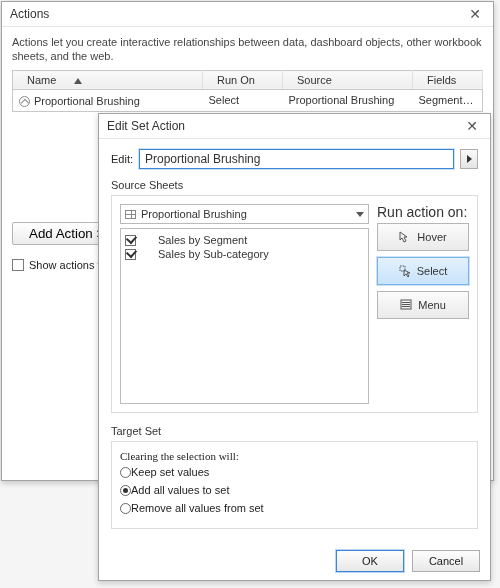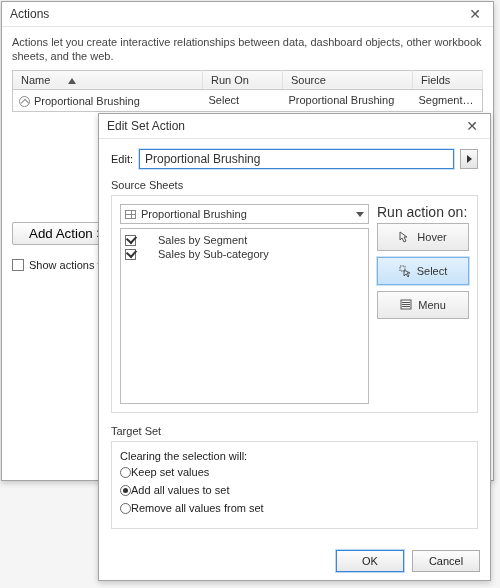--- a/index.html
+++ b/index.html
@@ -38,21 +38,21 @@
   }
   #actions-body { padding:8px 10px; }
   .actions-intro { color:#444; margin-bottom:6px; line-height:1.3; }
   .actions-table {
     width:100%; border-collapse:collapse;
     border:1px solid #c8c8c8;
     background:#fff; table-layout:fixed;
   }
   .actions-table th {
     text-align:left; font-weight:normal; font-size:11px;
-    padding:3px 8px;
+    padding:3px 14px;
     background:linear-gradient(#fafafa,#eeeeee);
     border-bottom:1px solid #c8c8c8;
     border-right:1px solid #e0e0e0;
     color:#333;
   }
   .actions-table td {
     padding:4px 6px; color:#333; border-top:1px solid #f0f0f0;
     white-space:nowrap; overflow:hidden; text-overflow:ellipsis;
   }
   .row-glyph { display:inline-block; width:11px; height:11px; margin-right:4px;
@@ -114,21 +114,21 @@
   }
   .run-btn.selected {
     background:linear-gradient(#e3f1fc,#c8e3fa);
     border:1px solid #7ab4e6;
     box-shadow:0 0 0 1px rgba(58,134,214,.25);
   }
   .small-icon { width:12px; height:12px; display:inline-block; }
   .target-box { border:1px solid #dcdcdc; padding:8px; display:flex; gap:14px; }
   .target-col { width:170px; display:flex; flex-direction:column; gap:6px; }
   .clear-col { flex:1; }
-  .clear-label { margin-bottom:4px; }
+  .clear-label { margin-bottom:4px;font-family:Liberation Serif, serif; }
   .radio-row { display:flex; align-items:center; gap:0; margin-bottom:6px; cursor:pointer;}
   .radio { width:11px;height:11px;border:1px solid #666;border-radius:50%; background:#fff; position:relative;}
   .radio.on:after{content:"";position:absolute;left:2px;top:2px;width:5px;height:5px;background:#333;border-radius:50%;}
   .dialog-footer {
     position:absolute; bottom:8px; right:10px; display:flex; gap:8px;
   }
   .btn {
     min-width:68px; height:22px; border:1px solid #adadad;
     background:linear-gradient(#fdfdfd,#e8e8e8);
     display:flex; align-items:center; justify-content:center;

